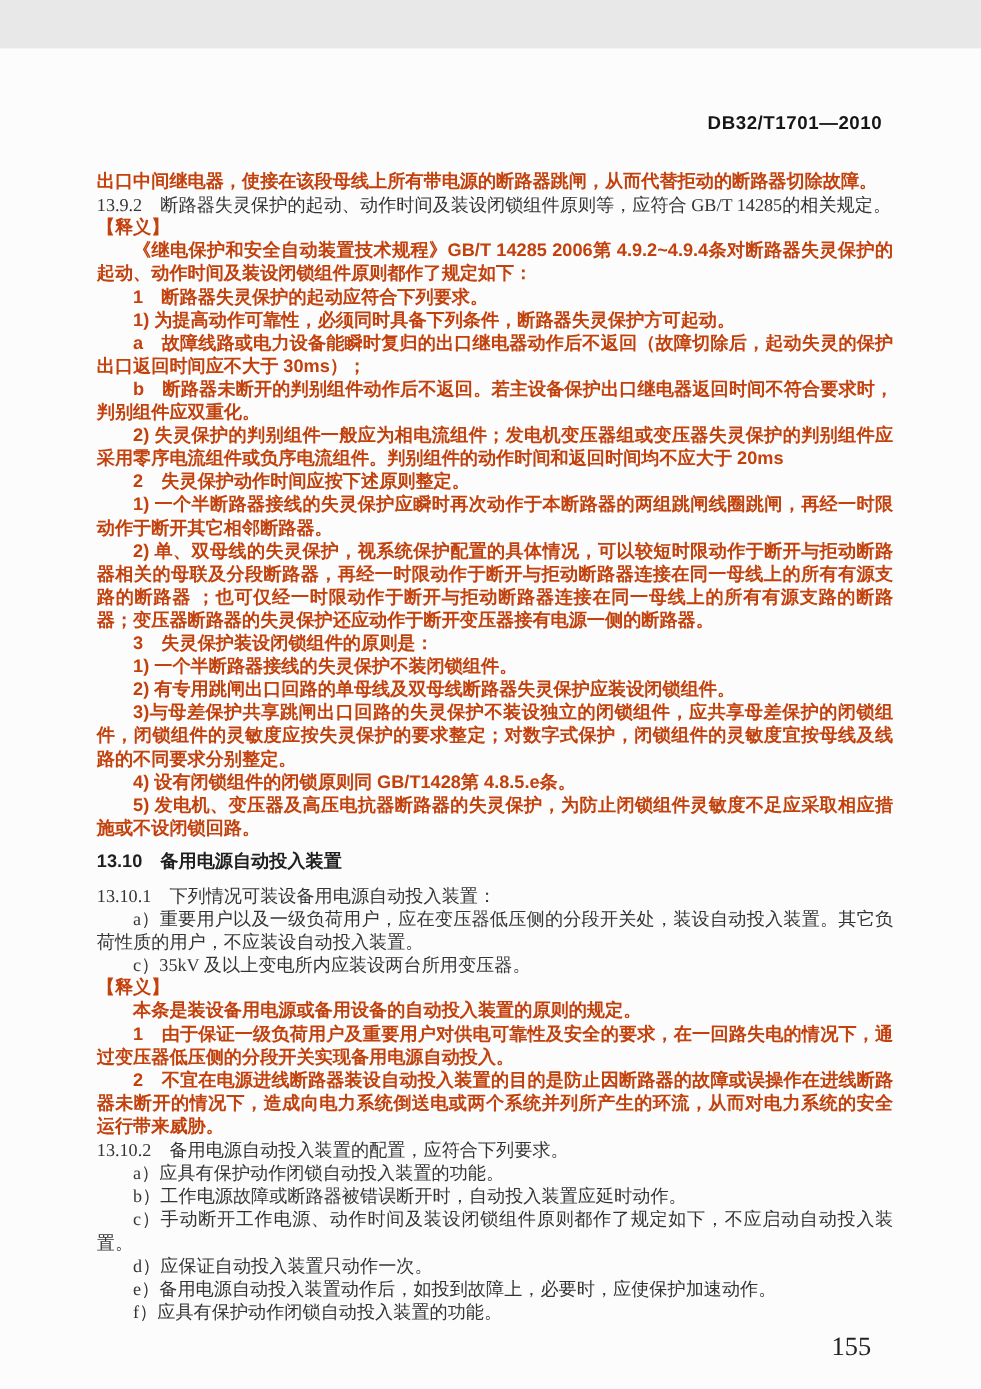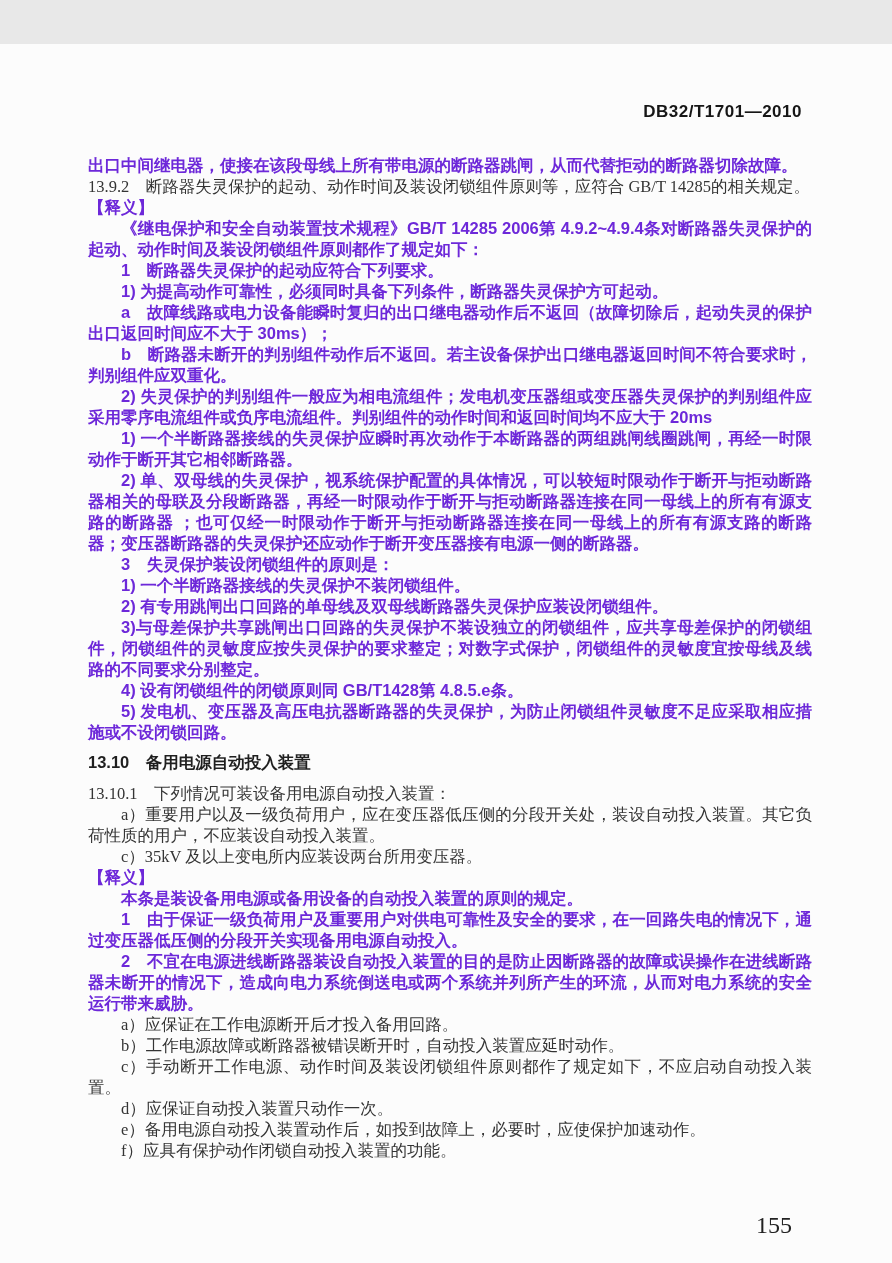--- a/index.html
+++ b/index.html
@@ -38,21 +38,21 @@
   .content p {
     margin: 0;
     font-size: 16.5px;
     line-height: 21px;
     text-align: justify;
   }
   
   .t-bold {
     font-family: "Liberation Sans", sans-serif;
     font-weight: bold;
-    color: #6d28d9;
+    color: #c2410c;
   }
   
   .t-clause {
     font-family: "Liberation Serif", serif;
     font-weight: normal;
     color: #343434;
   }
   .t-indent { text-indent: 2em; }
   .t-section {
     font-family: "Liberation Sans", sans-serif;
@@ -84,37 +84,39 @@
   <div class="content">
     <p class="t-bold">出口中间继电器，使接在该段母线上所有带电源的断路器跳闸，从而代替拒动的断路器切除故障。</p>
     <p class="t-clause">13.9.2　断路器失灵保护的起动、动作时间及装设闭锁组件原则等，应符合 GB/T 14285的相关规定。</p>
     <p class="t-bold">【释义】</p>
     <p class="t-bold t-indent">《继电保护和安全自动装置技术规程》GB/T 14285 2006第 4.9.2~4.9.4条对断路器失灵保护的起动、动作时间及装设闭锁组件原则都作了规定如下：</p>
     <p class="t-bold t-indent">1　断路器失灵保护的起动应符合下列要求。</p>
     <p class="t-bold t-indent">1) 为提高动作可靠性，必须同时具备下列条件，断路器失灵保护方可起动。</p>
     <p class="t-bold t-indent">a　故障线路或电力设备能瞬时复归的出口继电器动作后不返回（故障切除后，起动失灵的保护出口返回时间应不大于 30ms）；</p>
     <p class="t-bold t-indent">b　断路器未断开的判别组件动作后不返回。若主设备保护出口继电器返回时间不符合要求时，判别组件应双重化。</p>
     <p class="t-bold t-indent">2) 失灵保护的判别组件一般应为相电流组件；发电机变压器组或变压器失灵保护的判别组件应采用零序电流组件或负序电流组件。判别组件的动作时间和返回时间均不应大于 20ms</p>
+    <p class="t-bold t-indent">2　失灵保护动作时间应按下述原则整定。</p>
     <p class="t-bold t-indent">1) 一个半断路器接线的失灵保护应瞬时再次动作于本断路器的两组跳闸线圈跳闸，再经一时限动作于断开其它相邻断路器。</p>
     <p class="t-bold t-indent">2) 单、双母线的失灵保护，视系统保护配置的具体情况，可以较短时限动作于断开与拒动断路器相关的母联及分段断路器，再经一时限动作于断开与拒动断路器连接在同一母线上的所有有源支路的断路器 ；也可仅经一时限动作于断开与拒动断路器连接在同一母线上的所有有源支路的断路器；变压器断路器的失灵保护还应动作于断开变压器接有电源一侧的断路器。</p>
     <p class="t-bold t-indent">3　失灵保护装设闭锁组件的原则是：</p>
     <p class="t-bold t-indent">1) 一个半断路器接线的失灵保护不装闭锁组件。</p>
     <p class="t-bold t-indent">2) 有专用跳闸出口回路的单母线及双母线断路器失灵保护应装设闭锁组件。</p>
     <p class="t-bold t-indent">3)与母差保护共享跳闸出口回路的失灵保护不装设独立的闭锁组件，应共享母差保护的闭锁组件，闭锁组件的灵敏度应按失灵保护的要求整定；对数字式保护，闭锁组件的灵敏度宜按母线及线路的不同要求分别整定。</p>
     <p class="t-bold t-indent">4) 设有闭锁组件的闭锁原则同 GB/T1428第 4.8.5.e条。</p>
     <p class="t-bold t-indent">5) 发电机、变压器及高压电抗器断路器的失灵保护，为防止闭锁组件灵敏度不足应采取相应措施或不设闭锁回路。</p>
     <p class="t-section">13.10　备用电源自动投入装置</p>
     <p class="t-clause">13.10.1　下列情况可装设备用电源自动投入装置：</p>
     <p class="t-clause t-indent">a）重要用户以及一级负荷用户，应在变压器低压侧的分段开关处，装设自动投入装置。其它负荷性质的用户，不应装设自动投入装置。</p>
     <p class="t-clause t-indent">c）35kV 及以上变电所内应装设两台所用变压器。</p>
     <p class="t-bold">【释义】</p>
     <p class="t-bold t-indent">本条是装设备用电源或备用设备的自动投入装置的原则的规定。</p>
     <p class="t-bold t-indent">1　由于保证一级负荷用户及重要用户对供电可靠性及安全的要求，在一回路失电的情况下，通过变压器低压侧的分段开关实现备用电源自动投入。</p>
     <p class="t-bold t-indent">2　不宜在电源进线断路器装设自动投入装置的目的是防止因断路器的故障或误操作在进线断路器未断开的情况下，造成向电力系统倒送电或两个系统并列所产生的环流，从而对电力系统的安全运行带来威胁。</p>
-    <p class="t-clause t-indent">a）应保证在工作电源断开后才投入备用回路。</p>
+    <p class="t-clause">13.10.2　备用电源自动投入装置的配置，应符合下列要求。</p>
+    <p class="t-clause t-indent">a）应具有保护动作闭锁自动投入装置的功能。</p>
     <p class="t-clause t-indent">b）工作电源故障或断路器被错误断开时，自动投入装置应延时动作。</p>
     <p class="t-clause t-indent">c）手动断开工作电源、动作时间及装设闭锁组件原则都作了规定如下，不应启动自动投入装置。</p>
     <p class="t-clause t-indent">d）应保证自动投入装置只动作一次。</p>
     <p class="t-clause t-indent">e）备用电源自动投入装置动作后，如投到故障上，必要时，应使保护加速动作。</p>
     <p class="t-clause t-indent">f）应具有保护动作闭锁自动投入装置的功能。</p>
   </div>
 
   <div class="doc-footer">155</div>
 
 </div>

